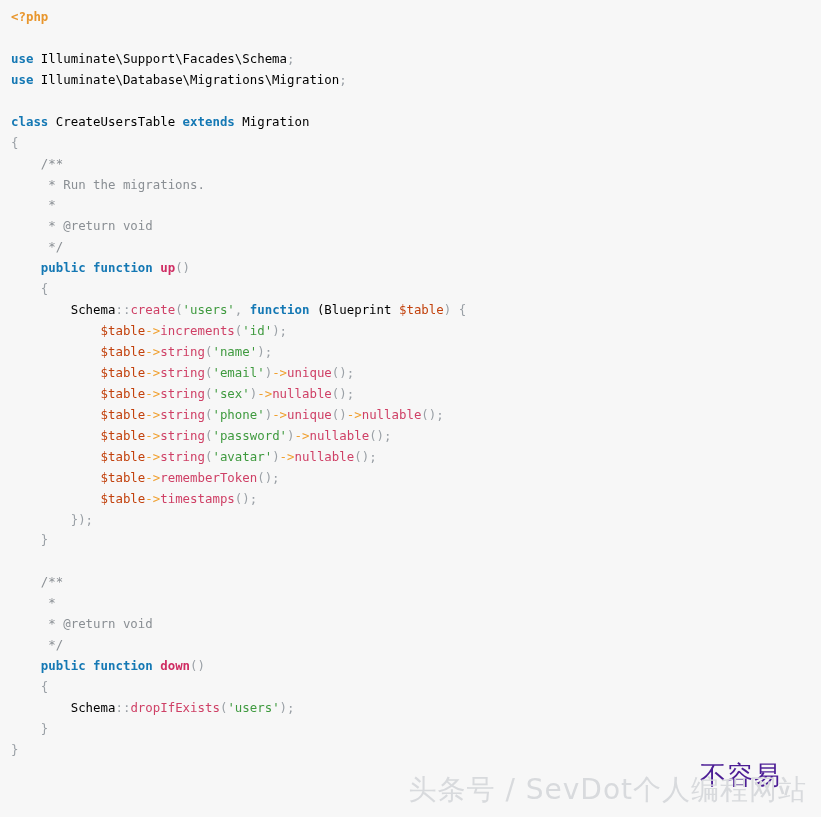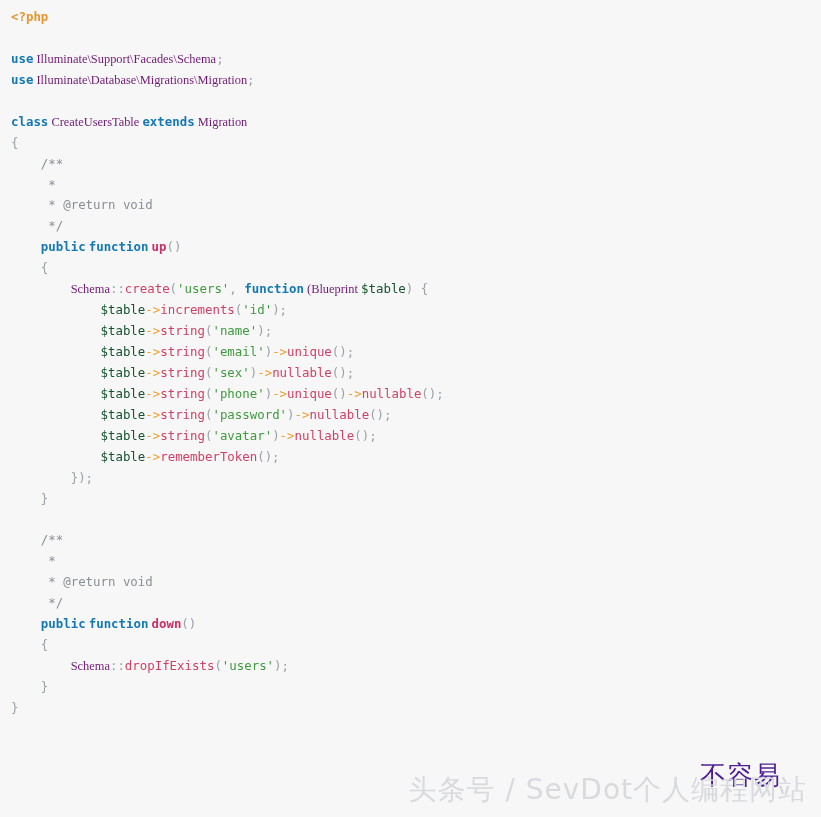--- a/index.html
+++ b/index.html
@@ -34,24 +34,24 @@
     color: #6e7276;
     letter-spacing: 0px;
     font-family: "DejaVu Sans Mono", "Liberation Mono", monospace;
   }
 
   
   .tok-php      { color: #e8962d; font-weight: bold; }
   .tok-keyword  { color: #1478b4; font-weight: bold; }
   .tok-func     { color: #cf2d63; font-weight: bold; }
   .tok-method   { color: #cf4066; }
-  .tok-var      { color: #14532d; }
+  .tok-var      { color: #c2410c; }
   .tok-arrow    { color: #f0a030; }
   .tok-string   { color: #3f9a3f; }
-  .tok-plain    { color: #701a75; font-family: Liberation Serif, serif; }
+  .tok-plain    { color: #000000; }
   .tok-comment  { color: #8a8f94; }
   .tok-punct    { color: #9aa0a6; }
 
   
   #watermark {
     position: absolute;
     right: 14px;
     bottom: 8px;
     font-family: "DejaVu Sans", "Liberation Sans", sans-serif;
     font-size: 28px;
@@ -79,34 +79,36 @@
 
 <div id="code-listing">
     <div class="code-line"><span class="tok-php">&lt;?php</span></div>
     <div class="code-line">&nbsp;</div>
     <div class="code-line"><span class="tok-keyword">use</span><span class="tok-plain"> Illuminate\Support\Facades\Schema</span><span class="tok-punct">;</span></div>
     <div class="code-line"><span class="tok-keyword">use</span><span class="tok-plain"> Illuminate\Database\Migrations\Migration</span><span class="tok-punct">;</span></div>
     <div class="code-line">&nbsp;</div>
     <div class="code-line"><span class="tok-keyword">class</span><span class="tok-plain"> CreateUsersTable </span><span class="tok-keyword">extends</span><span class="tok-plain"> Migration</span></div>
     <div class="code-line"><span class="tok-punct">{</span></div>
     <div class="code-line">    <span class="tok-comment">/**</span></div>
+    <div class="code-line">    <span class="tok-comment"> * Run the migrations.</span></div>
     <div class="code-line">    <span class="tok-comment"> *</span></div>
     <div class="code-line">    <span class="tok-comment"> * @return void</span></div>
     <div class="code-line">    <span class="tok-comment"> */</span></div>
     <div class="code-line">    <span class="tok-keyword">public</span><span class="tok-plain"> </span><span class="tok-keyword">function</span><span class="tok-plain"> </span><span class="tok-func">up</span><span class="tok-punct">()</span></div>
     <div class="code-line">    <span class="tok-punct">{</span></div>
     <div class="code-line">        <span class="tok-plain">Schema</span><span class="tok-punct">::</span><span class="tok-method">create</span><span class="tok-punct">(</span><span class="tok-string">'users'</span><span class="tok-punct">, </span><span class="tok-keyword">function</span><span class="tok-plain"> (Blueprint </span><span class="tok-var">$table</span><span class="tok-punct">) {</span></div>
     <div class="code-line">            <span class="tok-var">$table</span><span class="tok-arrow">-&gt;</span><span class="tok-method">increments</span><span class="tok-punct">(</span><span class="tok-string">'id'</span><span class="tok-punct">);</span></div>
     <div class="code-line">            <span class="tok-var">$table</span><span class="tok-arrow">-&gt;</span><span class="tok-method">string</span><span class="tok-punct">(</span><span class="tok-string">'name'</span><span class="tok-punct">);</span></div>
     <div class="code-line">            <span class="tok-var">$table</span><span class="tok-arrow">-&gt;</span><span class="tok-method">string</span><span class="tok-punct">(</span><span class="tok-string">'email'</span><span class="tok-punct">)</span><span class="tok-arrow">-&gt;</span><span class="tok-method">unique</span><span class="tok-punct">();</span></div>
     <div class="code-line">            <span class="tok-var">$table</span><span class="tok-arrow">-&gt;</span><span class="tok-method">string</span><span class="tok-punct">(</span><span class="tok-string">'sex'</span><span class="tok-punct">)</span><span class="tok-arrow">-&gt;</span><span class="tok-method">nullable</span><span class="tok-punct">();</span></div>
     <div class="code-line">            <span class="tok-var">$table</span><span class="tok-arrow">-&gt;</span><span class="tok-method">string</span><span class="tok-punct">(</span><span class="tok-string">'phone'</span><span class="tok-punct">)</span><span class="tok-arrow">-&gt;</span><span class="tok-method">unique</span><span class="tok-punct">()</span><span class="tok-arrow">-&gt;</span><span class="tok-method">nullable</span><span class="tok-punct">();</span></div>
     <div class="code-line">            <span class="tok-var">$table</span><span class="tok-arrow">-&gt;</span><span class="tok-method">string</span><span class="tok-punct">(</span><span class="tok-string">'password'</span><span class="tok-punct">)</span><span class="tok-arrow">-&gt;</span><span class="tok-method">nullable</span><span class="tok-punct">();</span></div>
     <div class="code-line">            <span class="tok-var">$table</span><span class="tok-arrow">-&gt;</span><span class="tok-method">string</span><span class="tok-punct">(</span><span class="tok-string">'avatar'</span><span class="tok-punct">)</span><span class="tok-arrow">-&gt;</span><span class="tok-method">nullable</span><span class="tok-punct">();</span></div>
     <div class="code-line">            <span class="tok-var">$table</span><span class="tok-arrow">-&gt;</span><span class="tok-method">rememberToken</span><span class="tok-punct">();</span></div>
+    <div class="code-line">            <span class="tok-var">$table</span><span class="tok-arrow">-&gt;</span><span class="tok-method">timestamps</span><span class="tok-punct">();</span></div>
     <div class="code-line">        <span class="tok-punct">});</span></div>
     <div class="code-line">    <span class="tok-punct">}</span></div>
     <div class="code-line">&nbsp;</div>
     <div class="code-line">    <span class="tok-comment">/**</span></div>
     <div class="code-line">    <span class="tok-comment"> *</span></div>
     <div class="code-line">    <span class="tok-comment"> * @return void</span></div>
     <div class="code-line">    <span class="tok-comment"> */</span></div>
     <div class="code-line">    <span class="tok-keyword">public</span><span class="tok-plain"> </span><span class="tok-keyword">function</span><span class="tok-plain"> </span><span class="tok-func">down</span><span class="tok-punct">()</span></div>
     <div class="code-line">    <span class="tok-punct">{</span></div>
     <div class="code-line">        <span class="tok-plain">Schema</span><span class="tok-punct">::</span><span class="tok-method">dropIfExists</span><span class="tok-punct">(</span><span class="tok-string">'users'</span><span class="tok-punct">);</span></div>

